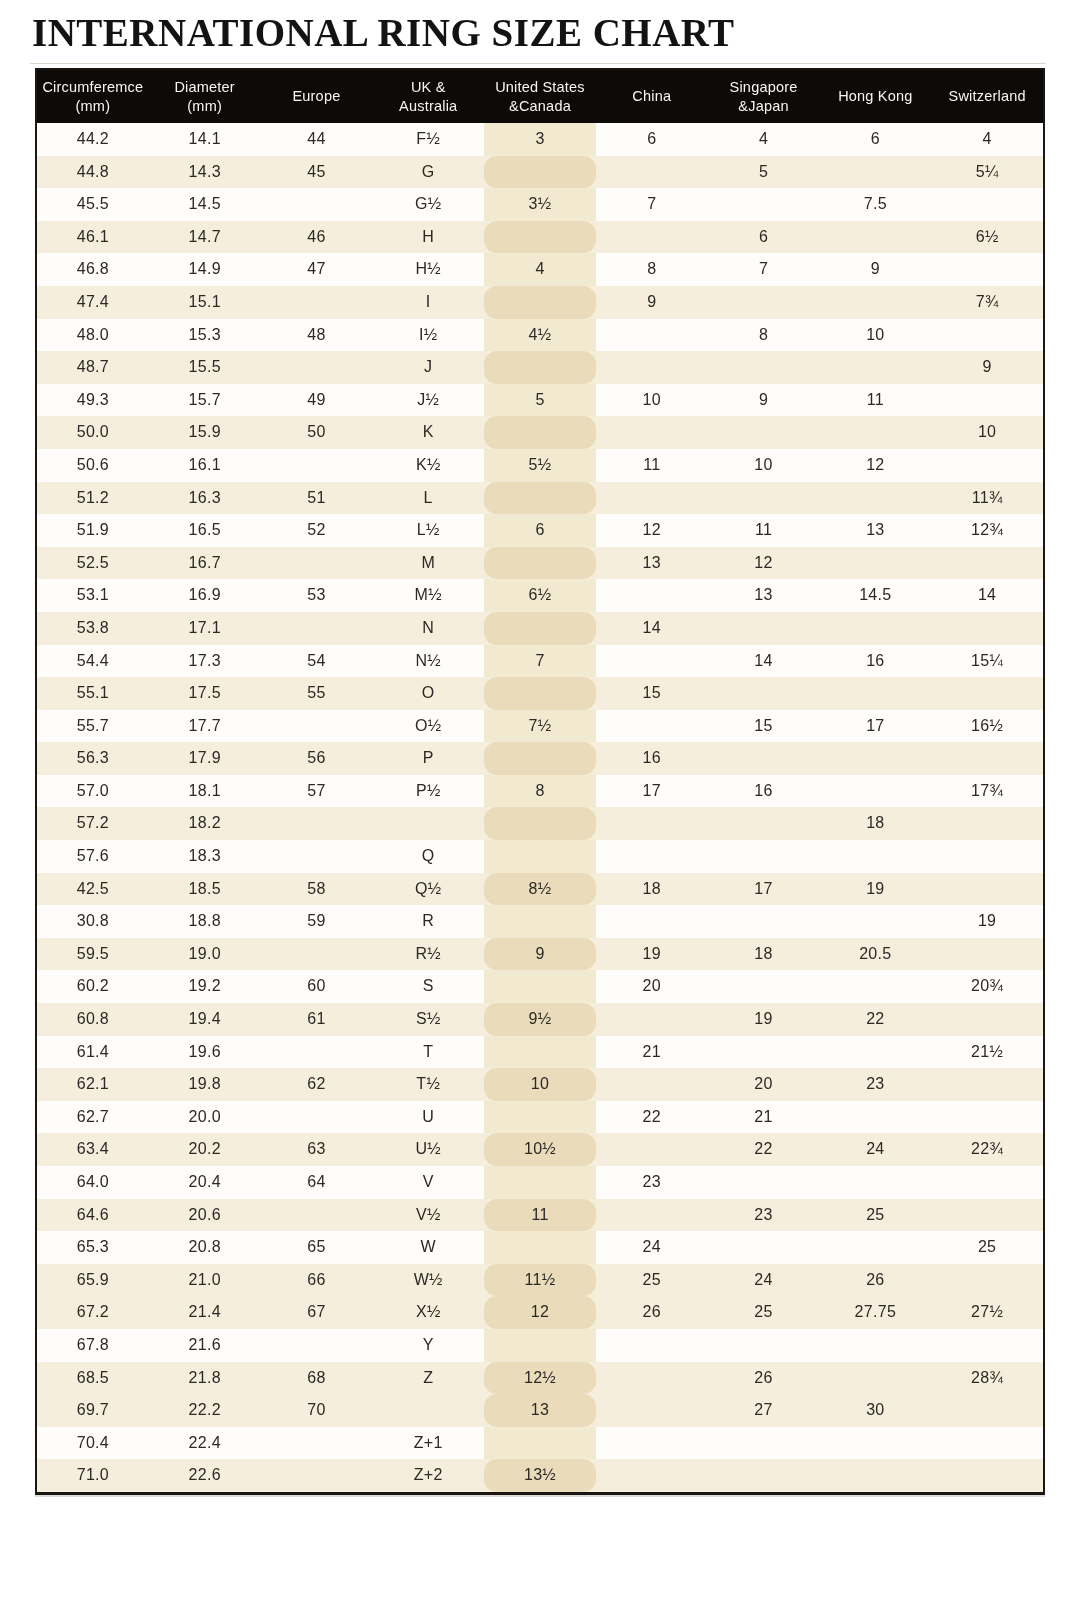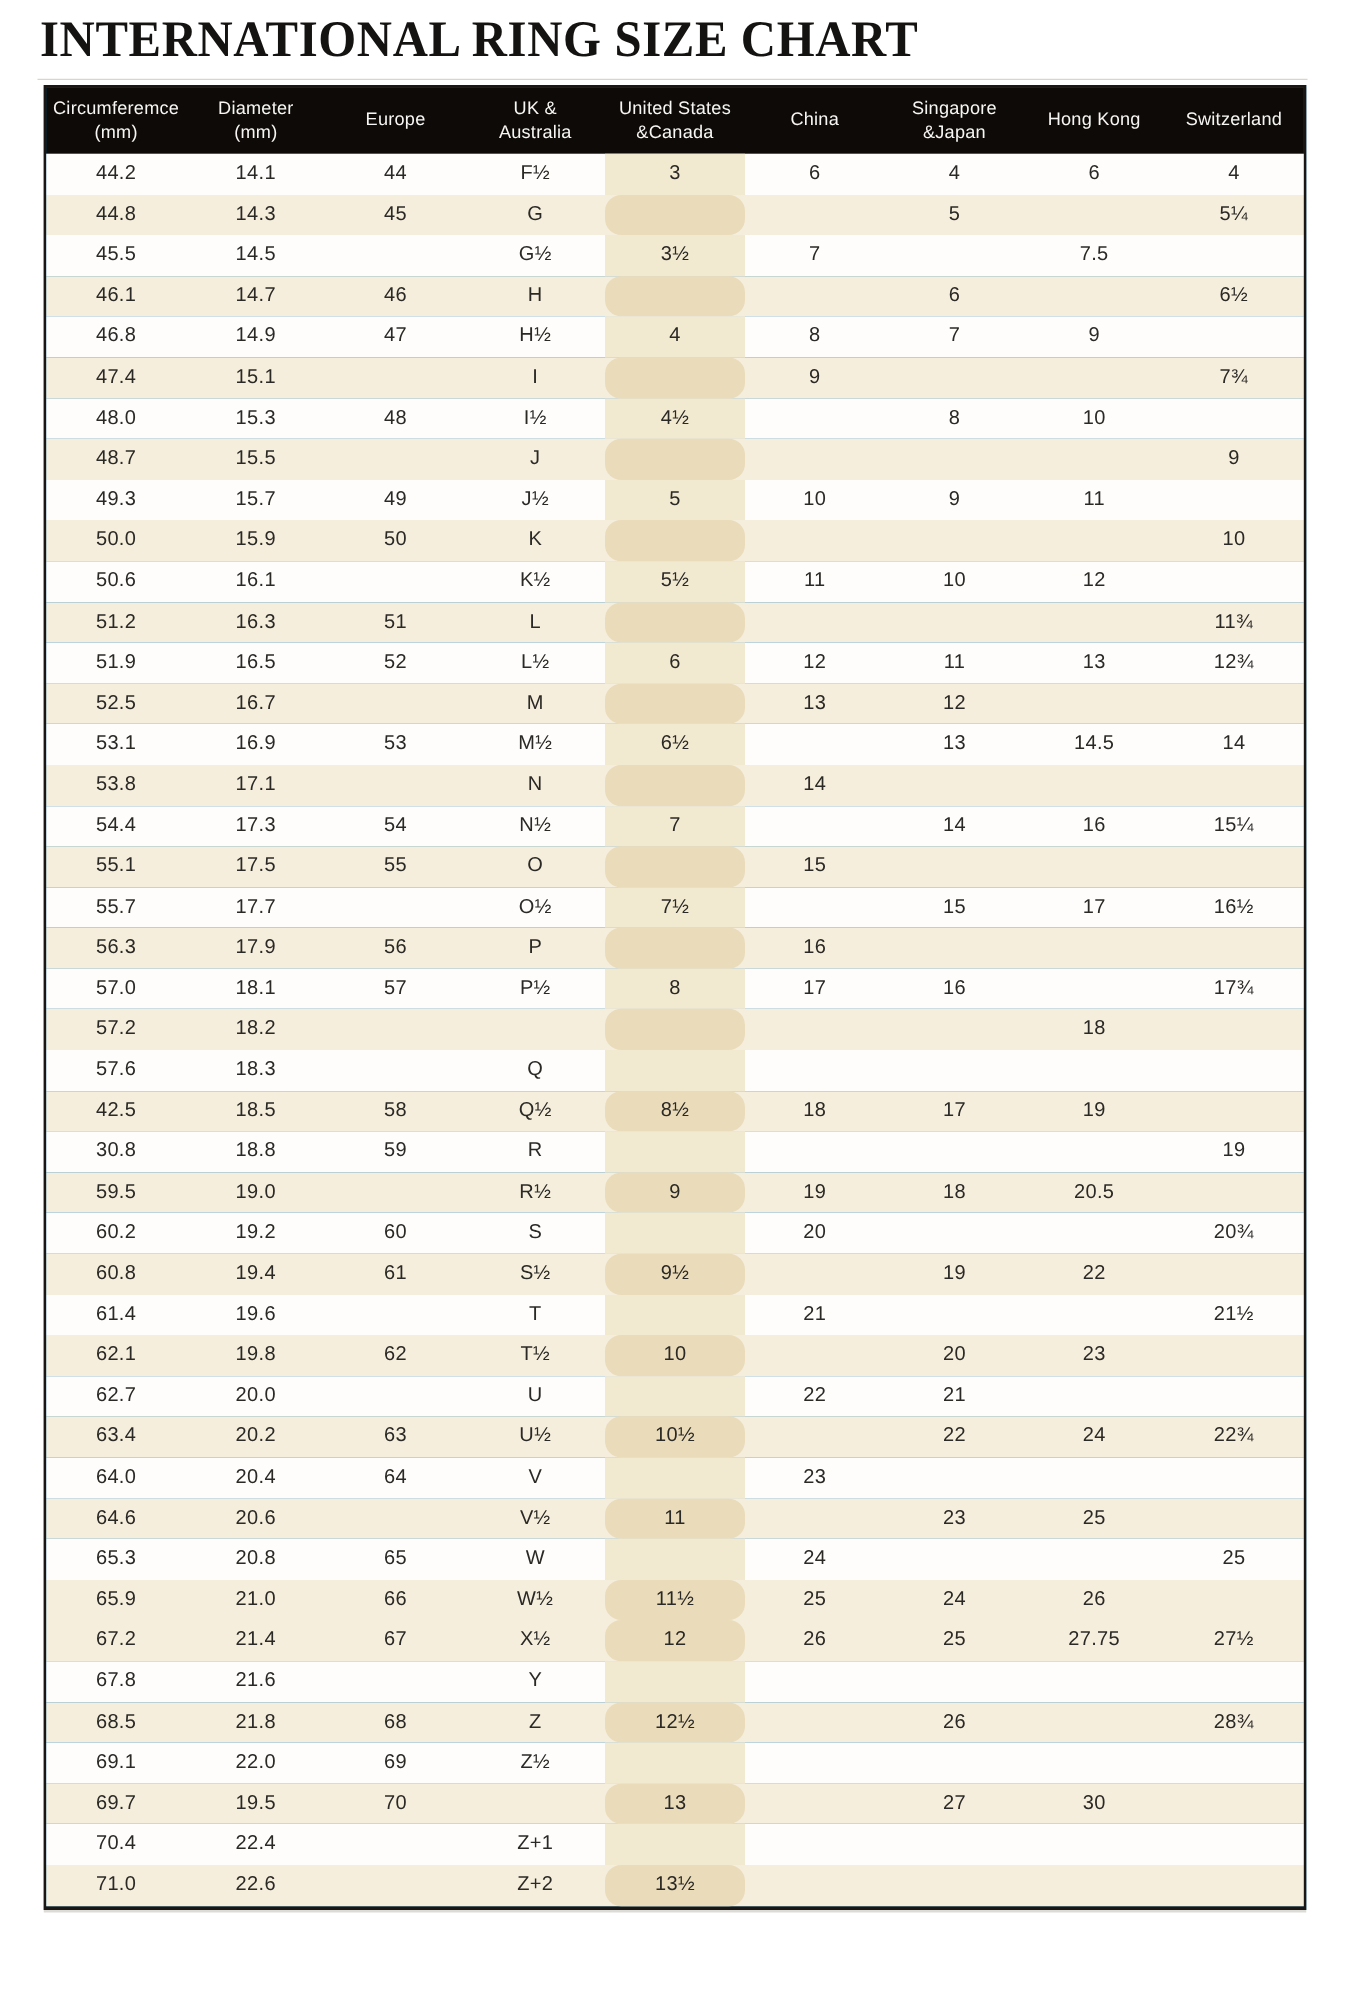--- a/index.html
+++ b/index.html
@@ -530,34 +530,23 @@
           <div class="td">68.5</div>
           <div class="td">21.8</div>
           <div class="td">68</div>
           <div class="td">Z</div>
           <div class="td us">12½</div>
           <div class="td"></div>
           <div class="td">26</div>
           <div class="td"></div>
           <div class="td">28¾</div>
         </div>
-        <div class="tr plain">
-          <div class="td">69.1</div>
-          <div class="td">22.0</div>
-          <div class="td">69</div>
-          <div class="td">Z½</div>
-          <div class="td us"></div>
-          <div class="td"></div>
-          <div class="td"></div>
-          <div class="td"></div>
-          <div class="td"></div>
-        </div>
         <div class="tr alt">
           <div class="td">69.7</div>
-          <div class="td">19.5</div>
+          <div class="td">22.2</div>
           <div class="td">70</div>
           <div class="td"></div>
           <div class="td us">13</div>
           <div class="td"></div>
           <div class="td">27</div>
           <div class="td">30</div>
           <div class="td"></div>
         </div>
         <div class="tr plain">
           <div class="td">70.4</div>

